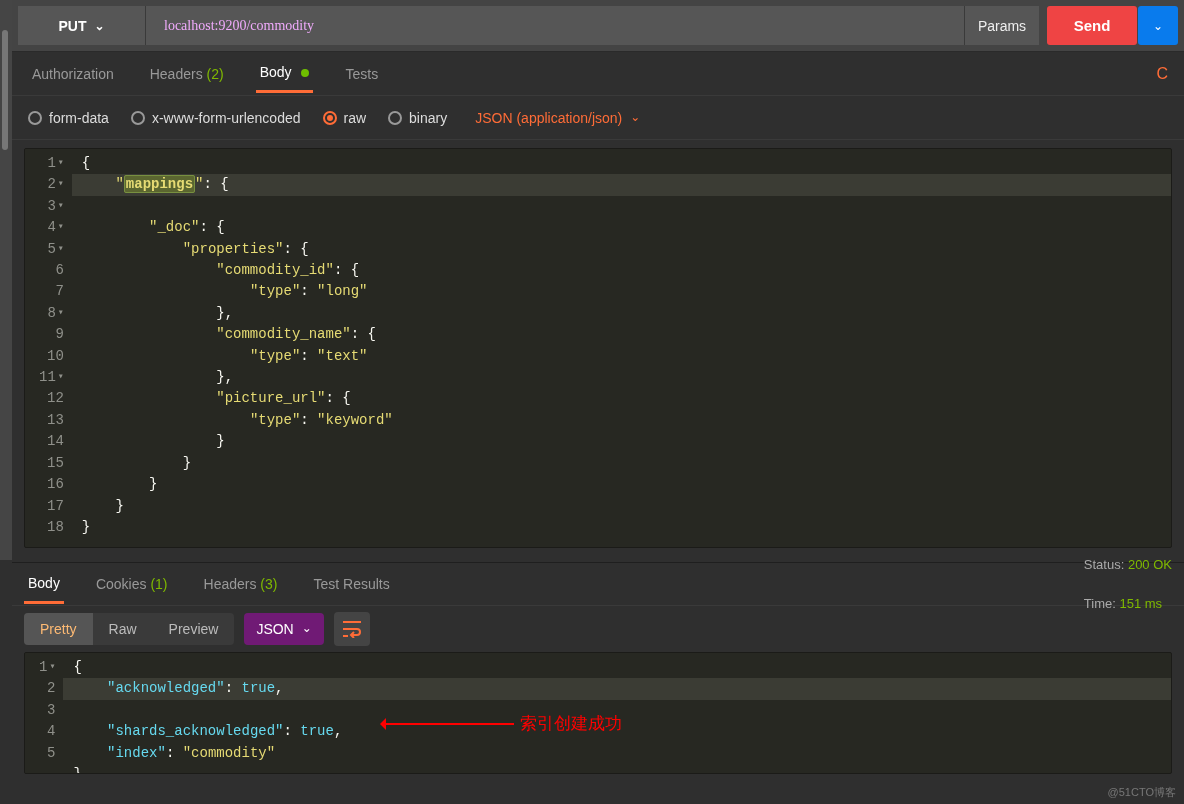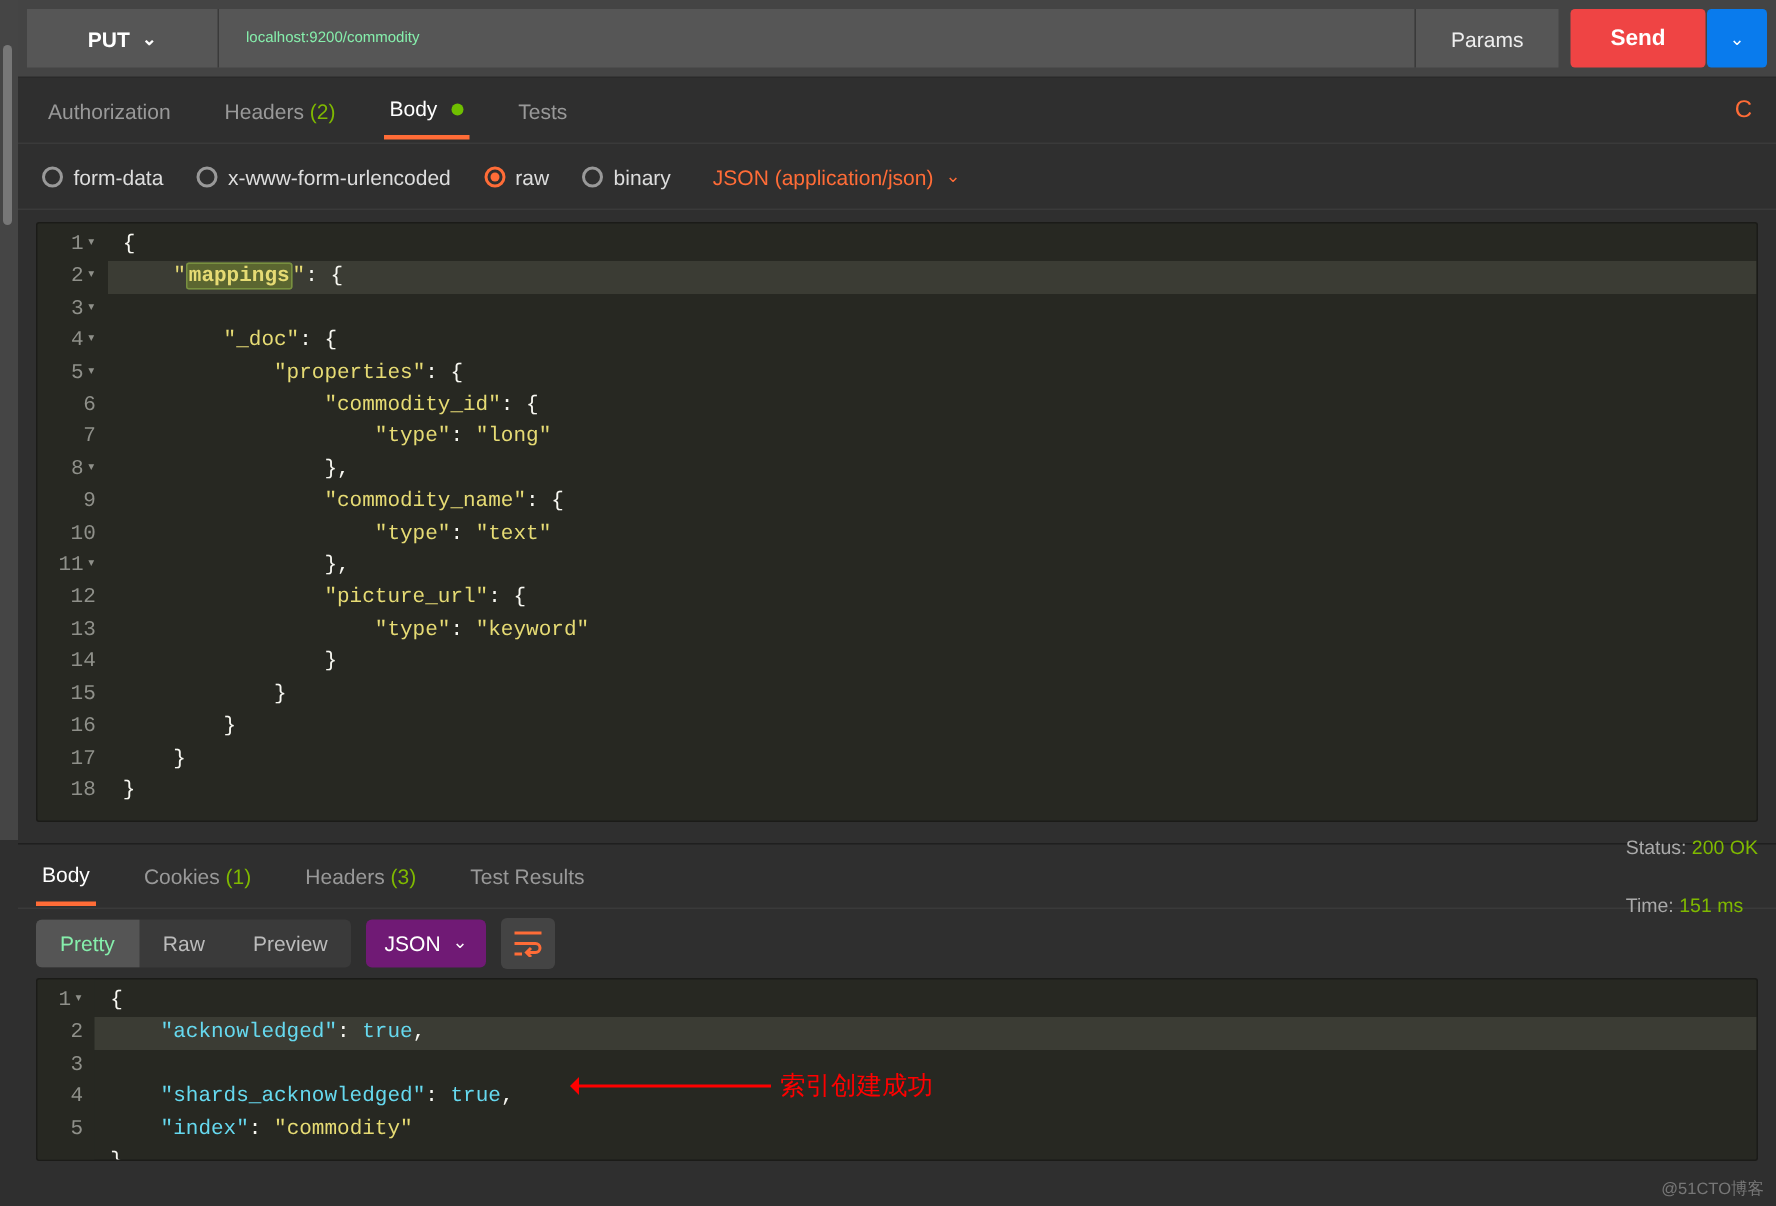--- a/index.html
+++ b/index.html
@@ -26,25 +26,25 @@
 .urlbar {
   display: flex; height: 52px; background: #444; align-items: stretch;
   border-bottom: 1px solid #2a2a2a; padding: 6px;
 }
 .method-btn {
   width: 128px; background: #565656; color: #fff; font-weight: 600;
   display: flex; align-items: center; justify-content: center; gap: 8px;
   border-right: 1px solid #3a3a3a; font-size: 14px;
 }
 .url-input {
-  flex: 1; background: #565656; color: #86efac; border: none; padding: 0 18px;
-  font-size: 10px; outline: none;
+  flex: 1; background: #565656; color: #f0abfc; border: none; padding: 0 18px;
+  font-size: 14px; outline: none; font-family: Liberation Serif, serif;
 }
 .params-btn {
-  width: 96px; background: #565656; color: #eee; display: flex;
+  width: 75px; background: #565656; color: #eee; display: flex;
   align-items: center; justify-content: center; font-size: 14px;
   border-left: 1px solid #3a3a3a;
 }
 .send-btn {
   width: 90px; background: #ef4444; color: #fff; font-weight: 700;
   display: flex; align-items: center; justify-content: center;
   margin-left: 8px; border-radius: 3px; font-size: 15px;
 }
 .send-chev {
   width: 40px; background: #097bed; color: #fff; display: flex;
@@ -103,21 +103,21 @@
 .res-tab { color: #999; font-size: 14px; padding: 10px 4px; cursor: pointer; }
 .res-tab.active { color: #fff; border-bottom: 3px solid #ff6c37; }
 .status-block { margin-left: auto; display: flex; gap: 24px; color: #aaa; font-size: 13px; flex-direction: column; }
 .status-block .ok { color: #7fb900; }
 
 .res-mode {
   display: flex; height: 46px; align-items: center; padding: 0 12px; gap: 10px;
 }
 .modegrp { display: flex; background: #3a3a3a; border-radius: 4px; overflow: hidden; }
 .modebtn { padding: 8px 16px; color: #bbb; font-size: 14px; }
-.modebtn.active { background: #555; color: #86efac; }
+.modebtn.active { background: #555; color: #fdba74; }
 .dd { background: #701a75; color: #fff; padding: 8px 12px; border-radius: 4px; display: flex; gap: 8px; font-size: 14px; }
 .wrap-icon { width: 36px; height: 34px; background: #444; border-radius: 4px; display: flex; align-items: center; justify-content: center; }
 .wrap-icon svg { stroke: #ff6c37; }
 
 .res-editor {
   margin: 0 12px 8px 12px; background: #272822; border: 1px solid #1b1b18;
   height: 122px; overflow: hidden; border-radius: 2px;
   font-family: "Menlo","Consolas","Courier New",monospace; font-size: 14px;
 }
 

